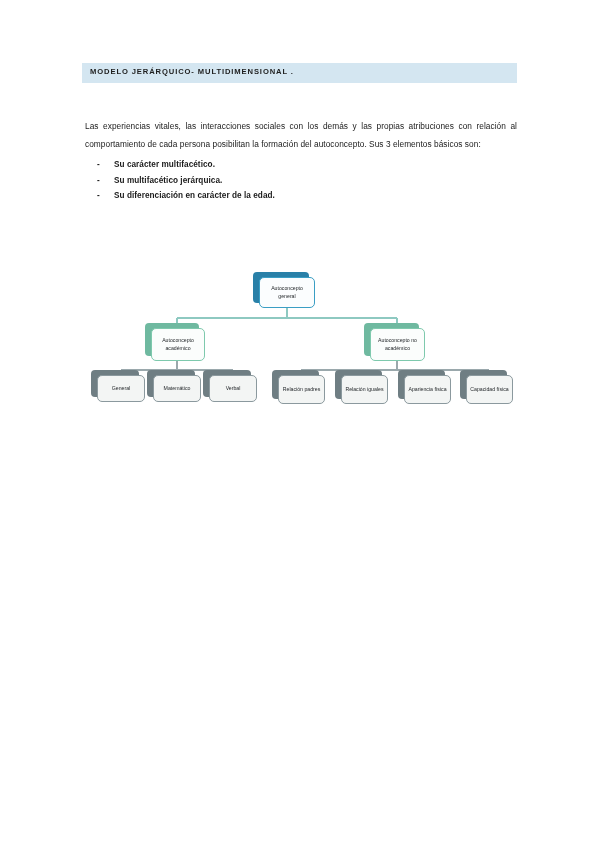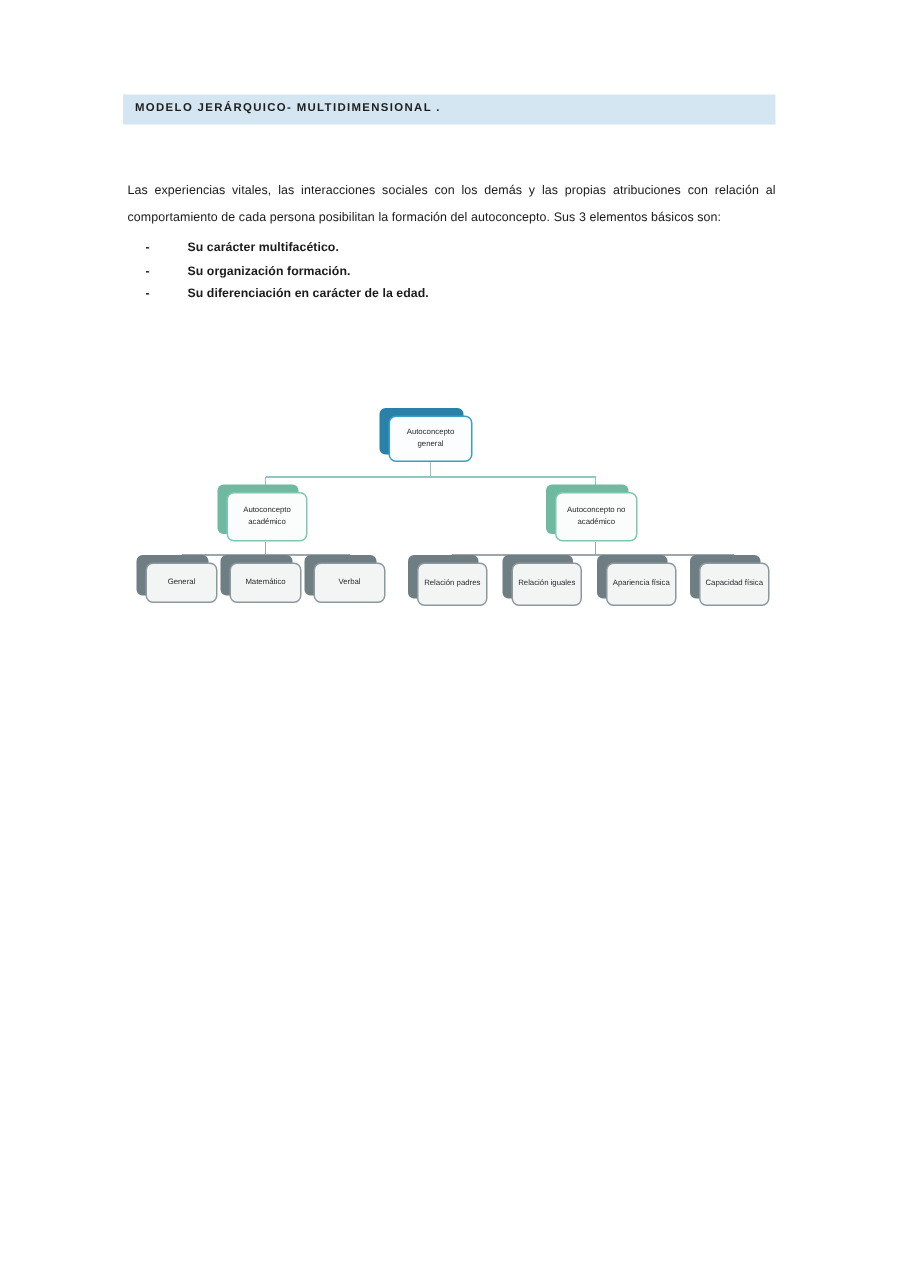--- a/index.html
+++ b/index.html
@@ -70,21 +70,21 @@
   }
   .bullet-dash {
     position: absolute;
     left: 0;
     top: 0;
     width: 10px;
     color: #1a1a1a;
   }
   .bullet-label {
     position: absolute;
-    left: 28px;
+    left: 17px;
     top: 0;
     white-space: nowrap;
   }
 
   
   #diagram {
     position: absolute;
     left: 0;
     top: 0;
     width: 599px;
@@ -166,21 +166,21 @@
 
   <div class="paragraph">Las experiencias vitales, las interacciones sociales con los demás y las propias atribuciones con relación al comportamiento de cada persona posibilitan la formación del autoconcepto. Sus 3 elementos básicos son:</div>
 
   <div class="bullet-list">
     <div class="bullet-row">
       <span class="bullet-dash">-</span>
       <span class="bullet-label">Su carácter multifacético.</span>
     </div>
     <div class="bullet-row">
       <span class="bullet-dash">-</span>
-      <span class="bullet-label">Su organización formación.</span>
+      <span class="bullet-label">Su multifacético jerárquica.</span>
     </div>
     <div class="bullet-row">
       <span class="bullet-dash">-</span>
       <span class="bullet-label">Su diferenciación en carácter de la edad.</span>
     </div>
   </div>
 
   <div id="diagram">
 
     <svg class="connectors" viewBox="0 0 599 848">

